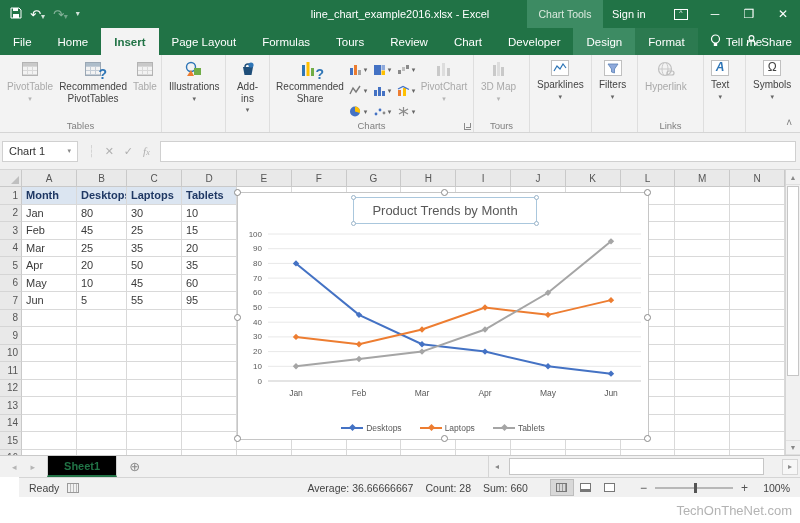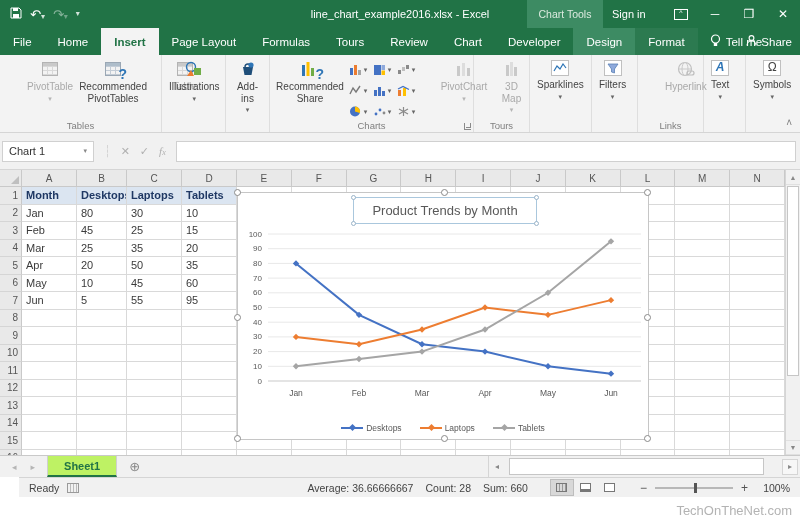--- a/index.html
+++ b/index.html
@@ -29,21 +29,21 @@
   .ctx-tabs .tab.fmt { background:#2c7a50; }
   .tellme { display:flex; align-items:center; gap:5px; color:#fff; padding:0 12px; }
   .share { position:absolute; right:8px; top:0; height:27px; display:flex; align-items:center; gap:4px; color:#fff; }
 
   
   .ribbon { height:78px; background:#f3f3f3; border-bottom:1px solid #d5d5d5; display:flex; position:relative; font-size:10px; color:#444; }
   .rgroup { position:relative; display:flex; align-items:flex-start; padding:3px 4px 14px 4px; border-right:1px solid #dedede; }
   .grp-label { position:absolute; bottom:1px; left:0; right:0; text-align:center; font-size:9.5px; color:#7f7f7f; }
   .rbtn { display:flex; flex-direction:column; align-items:center; text-align:center; padding:2px 3px; line-height:1.15; gap:2px; }
   .rbtn .cap { margin-top:1px; }
-  .disabled { color:#a9a9a9;margin-left:20px; }
+  .disabled { color:#a9a9a9; }
   .arrow { font-size:7px; color:#666; }
   .disabled .arrow { color:#b5b5b5; }
   .icon16 { width:20px; height:18px; display:flex; align-items:center; justify-content:center; position:relative; }
   .grid-icon { width:16px; height:14px; border:1px solid #9aa7b4;
     background:linear-gradient(#aebdca 3px,transparent 3px),
       repeating-linear-gradient(90deg,transparent 0 4px,#c3ccd6 4px 5px),
       repeating-linear-gradient(transparent 0 3px,#c3ccd6 3px 4px); }
   .grid-icon.gray { border-color:#b3b3b3; background:
     linear-gradient(#c9c9c9 3px,transparent 3px),
     repeating-linear-gradient(90deg,transparent 0 4px,#d8d8d8 4px 5px),
@@ -51,21 +51,21 @@
   .qmark { position:absolute; right:-4px; bottom:-4px; color:#2e75b6; font-weight:bold; font-size:14px; }
   .minigrid { display:grid; grid-template-columns:repeat(3,24px); grid-auto-rows:21px; margin-top:1px; }
   .mini { display:flex; align-items:center; justify-content:center; gap:2px; }
   .launcher { position:absolute; right:2px; bottom:2px; width:7px; height:7px; border-left:1px solid #8a8a8a; border-bottom:1px solid #8a8a8a; }
   .launcher:after { content:""; position:absolute; right:0px; top:0px; width:4px; height:4px; border-right:1px solid #8a8a8a; border-bottom:1px solid #8a8a8a; }
   .collapse { position:absolute; right:8px; bottom:4px; color:#7a7a7a; font-size:10px; }
   .boxglyph { width:18px; height:16px; border:1px solid #c0c0c0; background:#fff; display:flex; align-items:center; justify-content:center; font-size:12px; }
 
   
   .fbar { height:37px; background:#f1f1f1; border-bottom:1px solid #d5d5d5; display:flex; align-items:center; padding:0 2px; font-size:11px; }
-  .namebox { width:92px; height:21px; background:#fff; border:1px solid #d0d0d0; display:flex; align-items:center; padding:0 6px; color:#333; }
+  .namebox { width:76px; height:21px; background:#fff; border:1px solid #d0d0d0; display:flex; align-items:center; padding:0 6px; color:#333; }
   .namebox .dd { margin-left:auto; font-size:7px; color:#888; }
   .fbtns { display:flex; align-items:center; gap:10px; padding:0 10px; color:#b0b0b0; font-size:11px; }
   .fx { font-style:italic; font-family:"Liberation Serif",serif; }
   .finput { flex:1; height:21px; background:#fff; border:1px solid #d0d0d0; margin-right:2px; }
 
   
   .sheet { position:relative; height:285px; background:#fff; overflow:hidden; }
   .colhead { display:flex; height:17px; background:#e9e9e9; border-bottom:1px solid #c9c9c9; width:785px; }
   .corner { width:22px; border-right:1px solid #c9c9c9; background:#e9e9e9; position:relative; }
   .corner:after { content:""; position:absolute; right:2px; bottom:2px; border-left:8px solid transparent; border-bottom:8px solid #bfbfbf; }
@@ -92,21 +92,21 @@
   .thandle { position:absolute; width:5px; height:5px; border-radius:50%; background:#fff; border:1px solid #9ab4c9; }
   .legend { position:absolute; left:0; right:0; bottom:6px; display:flex; justify-content:center; gap:18px;
     font-size:8.5px; color:#595959; z-index:6; }
   .lentry { display:flex; align-items:center; gap:3px; }
   .lline { width:22px; height:2px; position:relative; }
   .lline i { position:absolute; left:9px; top:-2px; width:5px; height:5px; transform:rotate(45deg); }
 
   
   .tabbar { height:22px; background:#f1f1f1; border-top:1px solid #c9c9c9; display:flex; align-items:stretch; font-size:11px; position:relative; }
   .navarrows { display:flex; align-items:center; gap:14px; padding:0 12px; color:#b5b5b5; font-size:9px; }
-  .sheettab { display:flex; align-items:center; padding:0 16px; background:#bef264; color:#217346; font-weight:bold;
+  .sheettab { display:flex; align-items:center; padding:0 16px; background:#000000; color:#217346; font-weight:bold;
     border-right:1px solid #d0d0d0; border-left:1px solid #d0d0d0; border-bottom:2px solid #217346; }
   .newsheet { display:flex; align-items:center; padding:0 12px; color:#888; font-size:13px; }
   .hscroll { position:absolute; right:0; top:0; height:100%; left:488px; display:flex; align-items:center; background:#f1f1f1; border-left:1px solid #d5d5d5; }
   .hs-btn { width:16px; height:100%; display:flex; align-items:center; justify-content:center; font-size:8px; color:#888; }
   .hs-track { flex:1; height:100%; position:relative; }
   .hthumb { position:absolute; left:4px; right:36px; top:2px; bottom:2px; background:#fff; border:1px solid #c6c6c6; }
   .hs-right { position:absolute; right:2px; top:0; height:100%; display:flex; align-items:center; font-size:8px; color:#888; }
 
   
   .statusbar { height:20px; background:#f1f1f1; border-top:1px solid #d5d5d5; display:flex; align-items:center;

